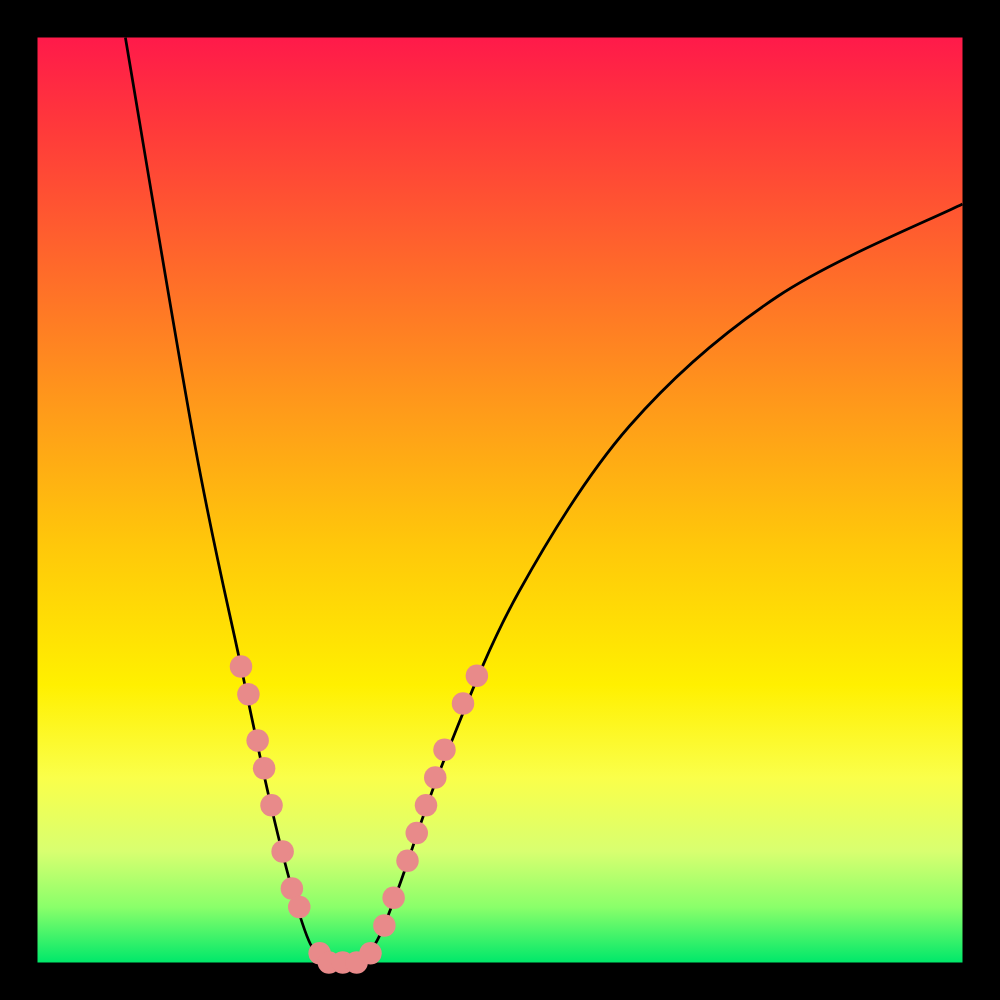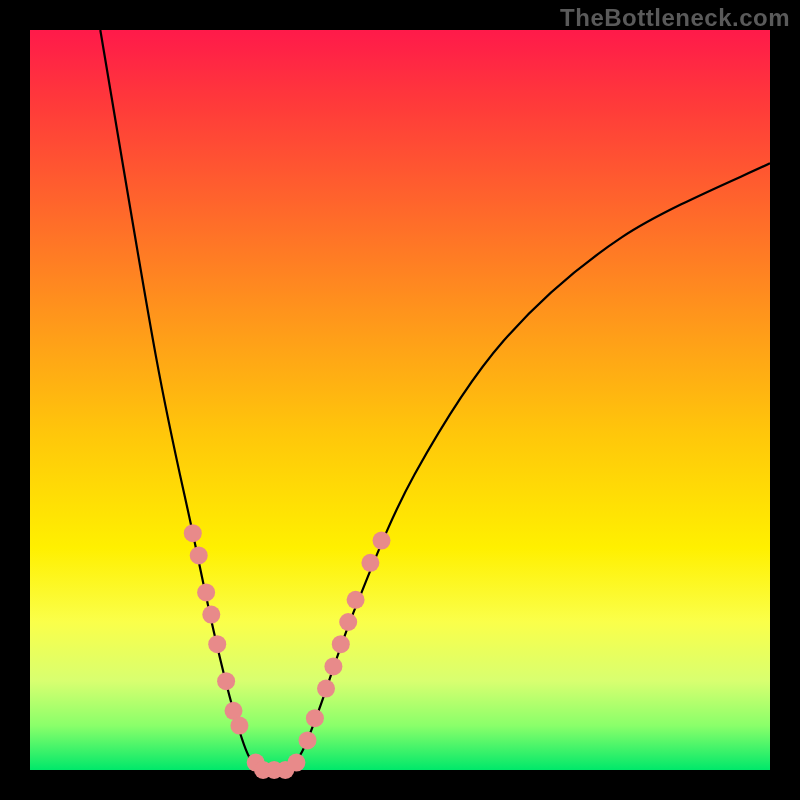--- a/index.html
+++ b/index.html
@@ -61,21 +61,20 @@
   }
   .marker {
     fill: #e88a8a;
     stroke: none;
   }
 </style>
 </head>
 <body>
 
 <div class="frame">
-  <div class="watermark">TheBottleneck.com</div>
   <div class="plot-area">
     <svg class="curve" id="curve-svg">
         <path d="M 70.30 0.00 C 79.55 54.27, 110.38 241.73, 125.80 325.60 C 141.22 409.47, 152.93 456.33, 162.80 503.20 C 172.67 550.07, 178.22 577.20, 185.00 606.80 C 191.78 636.40, 197.95 661.07, 203.50 680.80 C 209.05 700.53, 213.37 715.33, 218.30 725.20 C 223.23 735.07, 227.55 737.53, 233.10 740.00 C 238.65 742.47, 245.43 742.47, 251.60 740.00 C 257.77 737.53, 263.93 735.07, 270.10 725.20 C 276.27 715.33, 279.35 705.47, 288.60 680.80 C 297.85 656.13, 309.57 616.67, 325.60 577.20 C 341.63 537.73, 360.13 488.40, 384.80 444.00 C 409.47 399.60, 439.07 350.27, 473.60 310.80 C 508.13 271.33, 547.60 236.80, 592.00 207.20 C 636.40 177.60, 715.33 145.53, 740.00 133.20" class="curve-path"></path>
         <circle cx="162.80" cy="503.20" r="9" class="marker"></circle>
         <circle cx="168.72" cy="525.40" r="9" class="marker"></circle>
         <circle cx="176.12" cy="562.40" r="9" class="marker"></circle>
         <circle cx="181.30" cy="584.60" r="9" class="marker"></circle>
         <circle cx="187.22" cy="614.20" r="9" class="marker"></circle>
         <circle cx="196.10" cy="651.20" r="9" class="marker"></circle>
         <circle cx="203.50" cy="680.80" r="9" class="marker"></circle>

